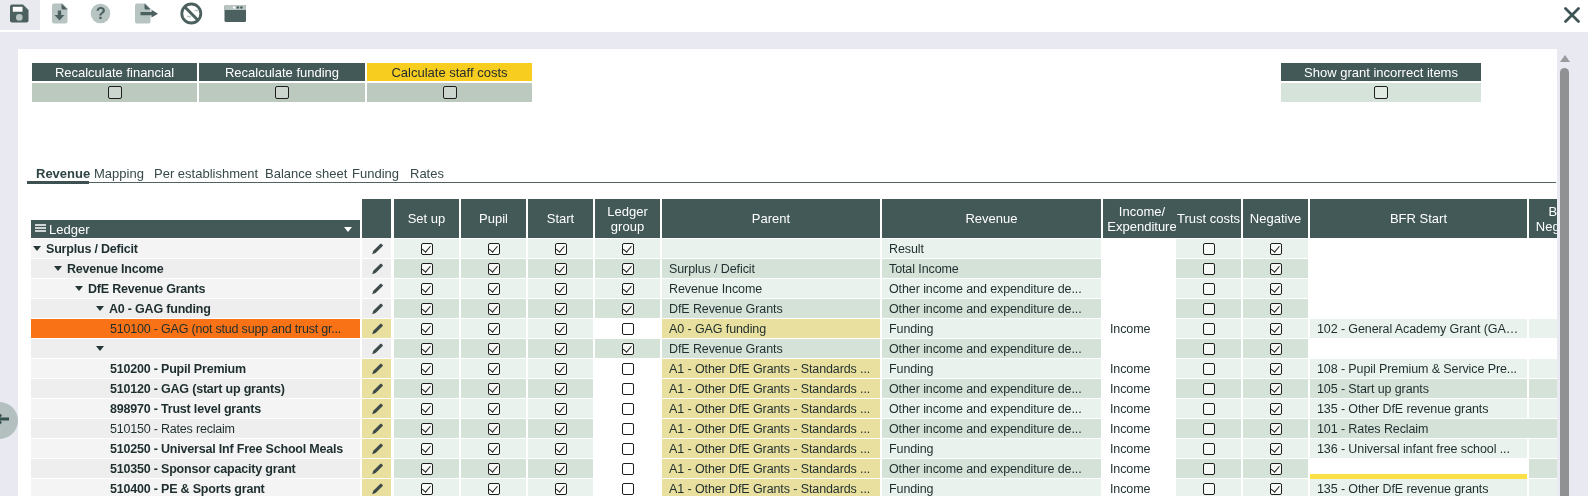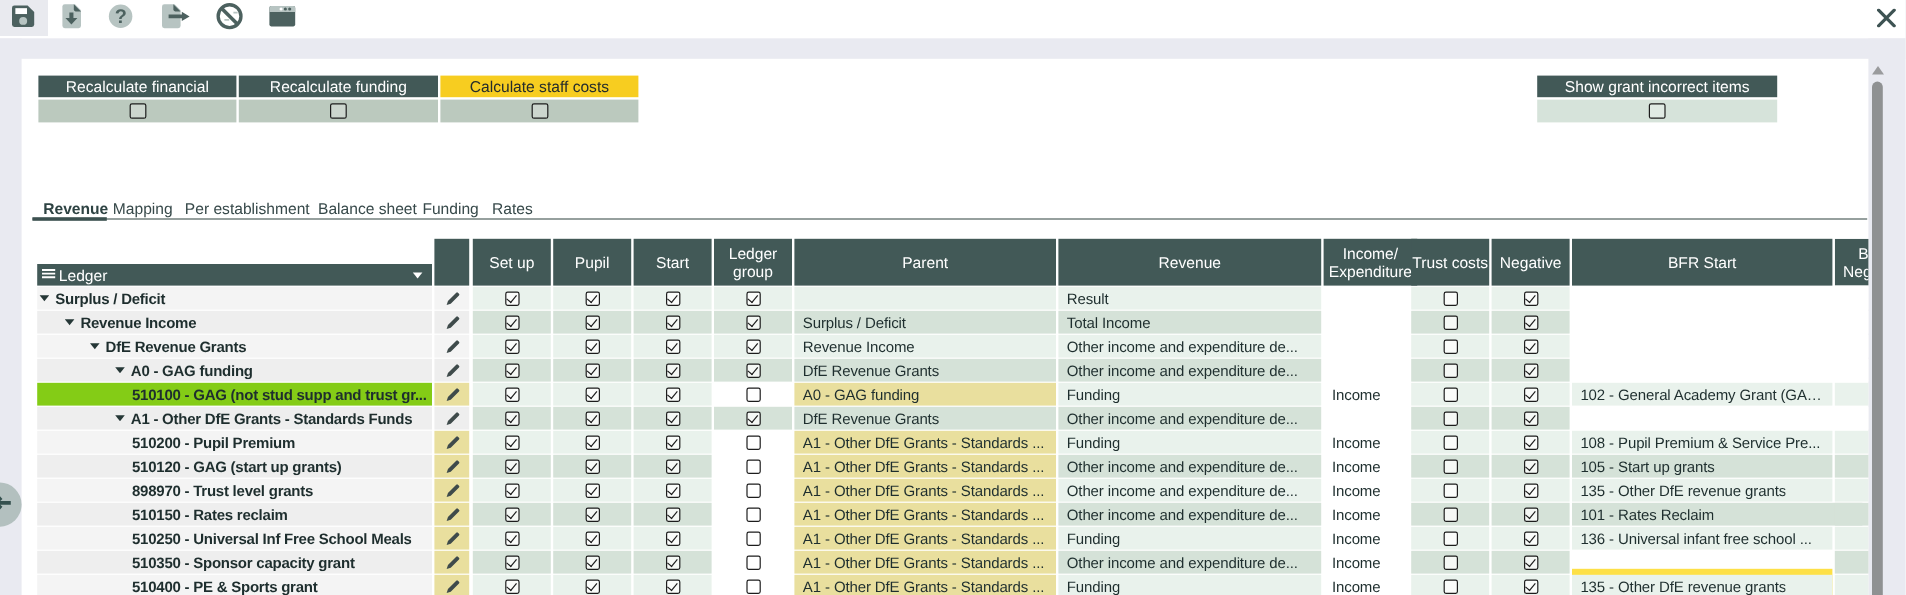--- a/index.html
+++ b/index.html
@@ -234,21 +234,21 @@
 <div class="ct" style="position:absolute;left:1176px;top:299px;width:65px;height:19px;background:#d5e2d8">
     <span class="cb"></span>
   </div>
 <div class="ct" style="position:absolute;left:1243px;top:299px;width:65px;height:19px;background:#d5e2d8">
     <span class="cb c"></span>
   </div>
 <div class="lt bt" style="position:absolute;left:1310px;top:299px;width:217px;height:19px;background:#fff;padding:0 7px">
     <span class="el"></span>
   </div>
 <div style="position:absolute;left:1529px;top:299px;width:28px;height:19px;background:#fff"></div>
-<div class="lt" style="position:absolute;left:31px;top:319px;width:329px;height:19px;background:#84cc16;padding-left:79px;font-weight:bold;font-size:12.5px;letter-spacing:-0.2px">
+<div class="lt" style="position:absolute;left:31px;top:319px;width:329px;height:19px;background:#f97316;padding-left:79px;font-weight:normal;font-size:12.5px;letter-spacing:-0.2px">
     <span style="overflow:hidden">510100 - GAG (not stud supp and trust gr...</span>
   </div>
 <div style="position:absolute;left:362px;top:319px;width:29px;height:19px;background:#e9df9e">
     <svg width="16" height="16" viewBox="0 0 16 16" style="display:block;margin:1.5px auto 0">
       <path d="M3.2 13.2 L4.3 9.8 L11.2 2.9 Q11.9 2.2 12.6 2.9 L13.5 3.8 Q14.2 4.5 13.5 5.2 L6.6 12.1 Z" fill="#3f4b4b"></path>
     </svg>
   </div>
 <div class="ct" style="position:absolute;left:394px;top:319px;width:65px;height:19px;background:#e9f2ec">
     <span class="cb c"></span>
   </div>
@@ -273,21 +273,20 @@
   </div>
 <div class="ct" style="position:absolute;left:1243px;top:319px;width:65px;height:19px;background:#e9f2ec">
     <span class="cb c"></span>
   </div>
 <div class="lt bt" style="position:absolute;left:1310px;top:319px;width:217px;height:19px;background:#e9f2ec;padding:0 7px">
     <span class="el">102 - General Academy Grant (GAG...</span>
   </div>
 <div style="position:absolute;left:1529px;top:319px;width:28px;height:19px;background:#e9f2ec"></div>
 <div class="lt" style="position:absolute;left:31px;top:339px;width:329px;height:19px;background:#eeeeee;padding-left:65px;font-weight:bold;font-size:12.5px;letter-spacing:-0.2px">
     <span style="width:0;height:0;border-left:4.5px solid transparent;border-right:4.5px solid transparent;border-top:5.5px solid #253736;margin-right:5px;flex:none"></span>
-    <span style="overflow:hidden">A1 - Other DfE Grants - Standards Funds</span>
   </div>
 <div style="position:absolute;left:362px;top:339px;width:29px;height:19px;background:#eeeeee">
     <svg width="16" height="16" viewBox="0 0 16 16" style="display:block;margin:1.5px auto 0">
       <path d="M3.2 13.2 L4.3 9.8 L11.2 2.9 Q11.9 2.2 12.6 2.9 L13.5 3.8 Q14.2 4.5 13.5 5.2 L6.6 12.1 Z" fill="#3f4b4b"></path>
     </svg>
   </div>
 <div class="ct" style="position:absolute;left:394px;top:339px;width:65px;height:19px;background:#d5e2d8">
     <span class="cb c"></span>
   </div>
 <div class="ct" style="position:absolute;left:461px;top:339px;width:65px;height:19px;background:#d5e2d8">
@@ -420,21 +419,21 @@
 <div class="ct" style="position:absolute;left:1176px;top:399px;width:65px;height:19px;background:#e9f2ec">
     <span class="cb"></span>
   </div>
 <div class="ct" style="position:absolute;left:1243px;top:399px;width:65px;height:19px;background:#e9f2ec">
     <span class="cb c"></span>
   </div>
 <div class="lt bt" style="position:absolute;left:1310px;top:399px;width:217px;height:19px;background:#e9f2ec;padding:0 7px">
     <span class="el">135 - Other DfE revenue grants</span>
   </div>
 <div style="position:absolute;left:1529px;top:399px;width:28px;height:19px;background:#e9f2ec"></div>
-<div class="lt" style="position:absolute;left:31px;top:419px;width:329px;height:19px;background:#eeeeee;padding-left:79px;font-weight:bold;font-size:12.5px;letter-spacing:-0.2px">
+<div class="lt" style="position:absolute;left:31px;top:419px;width:329px;height:19px;background:#eeeeee;padding-left:79px;font-weight:normal;font-size:12.5px;letter-spacing:-0.2px">
     <span style="overflow:hidden">510150 - Rates reclaim</span>
   </div>
 <div style="position:absolute;left:362px;top:419px;width:29px;height:19px;background:#e9df9e">
     <svg width="16" height="16" viewBox="0 0 16 16" style="display:block;margin:1.5px auto 0">
       <path d="M3.2 13.2 L4.3 9.8 L11.2 2.9 Q11.9 2.2 12.6 2.9 L13.5 3.8 Q14.2 4.5 13.5 5.2 L6.6 12.1 Z" fill="#3f4b4b"></path>
     </svg>
   </div>
 <div class="ct" style="position:absolute;left:394px;top:419px;width:65px;height:19px;background:#d5e2d8">
     <span class="cb c"></span>
   </div>

